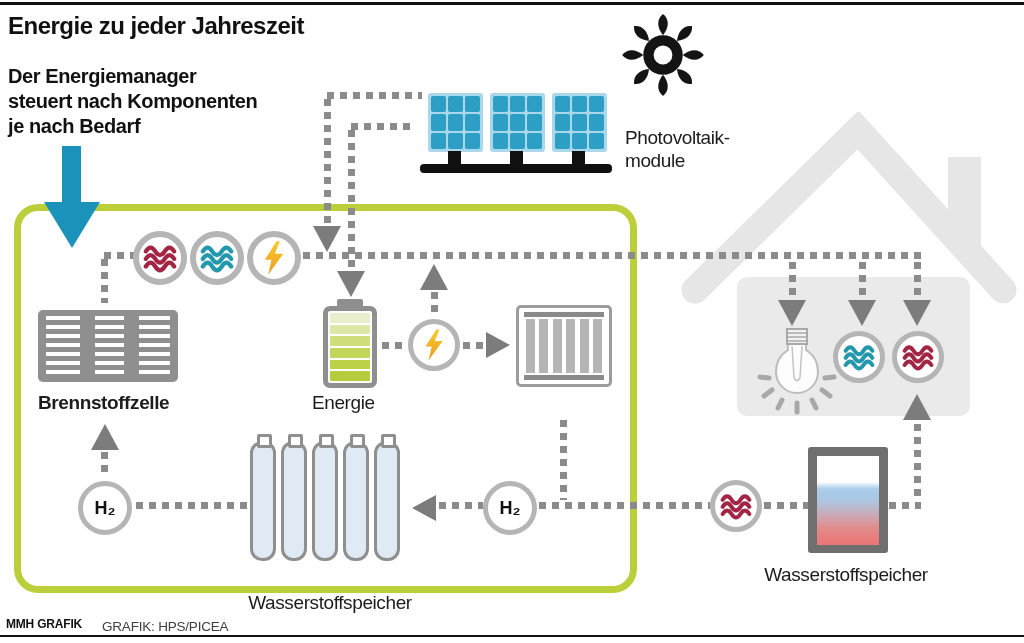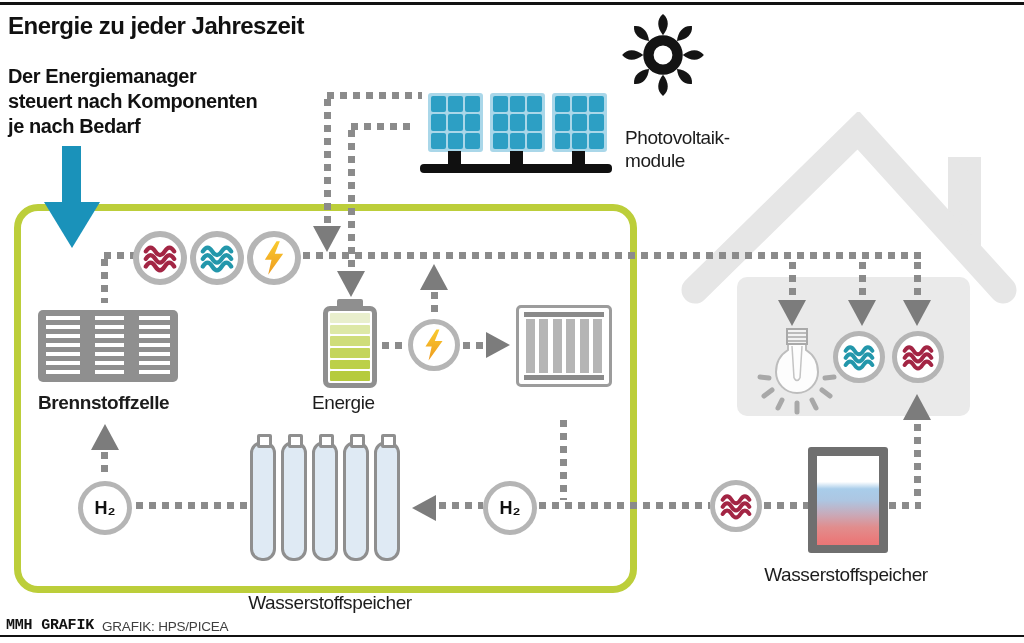--- a/index.html
+++ b/index.html
@@ -58,21 +58,21 @@
        border:3px solid #8f8f8f;border-radius:12px;z-index:3;}
   .cyl::before{content:"";position:absolute;left:4px;top:-10px;width:9px;height:8px;background:#fff;
        border:3px solid #8f8f8f;border-radius:2px;}
   
   .hbody{position:absolute;left:737px;top:277px;width:233px;height:139px;background:#eaeaea;border-radius:10px;z-index:0;}
   
   .tank{position:absolute;left:808px;top:447px;width:80px;height:106px;background:#6f6f6f;border-radius:3px;z-index:3;}
   .tank .fill{position:absolute;left:9px;right:9px;top:9px;bottom:8px;
        background:linear-gradient(180deg,#fff 0%,#fff 29%,#a9cdea 37%,#adc6e2 50%,#c9a9b8 66%,#e18d8d 80%,#e97c7c 93%,#ea7676 100%);}
   
-  .credit{position:absolute;left:6px;top:617px;font-size:15px;font-weight:700;color:#111;letter-spacing:-.2px;font-family:Liberation Mono, monospace;}
+  .credit{position:absolute;left:6px;top:617px;font-size:12px;font-weight:700;color:#111;letter-spacing:-.2px;}
   .sources{position:absolute;left:102px;top:619px;font-size:13.5px;color:#3f3f3f;letter-spacing:-.2px;}
   svg{display:block;}
 </style>
 </head>
 <body>
 
 <div id="stage">
 
   <div class="rule" style="left:0;top:2px;width:1024px;height:3px;"></div>
   <div class="rule" style="left:0;top:635px;width:1024px;height:2px;"></div>

